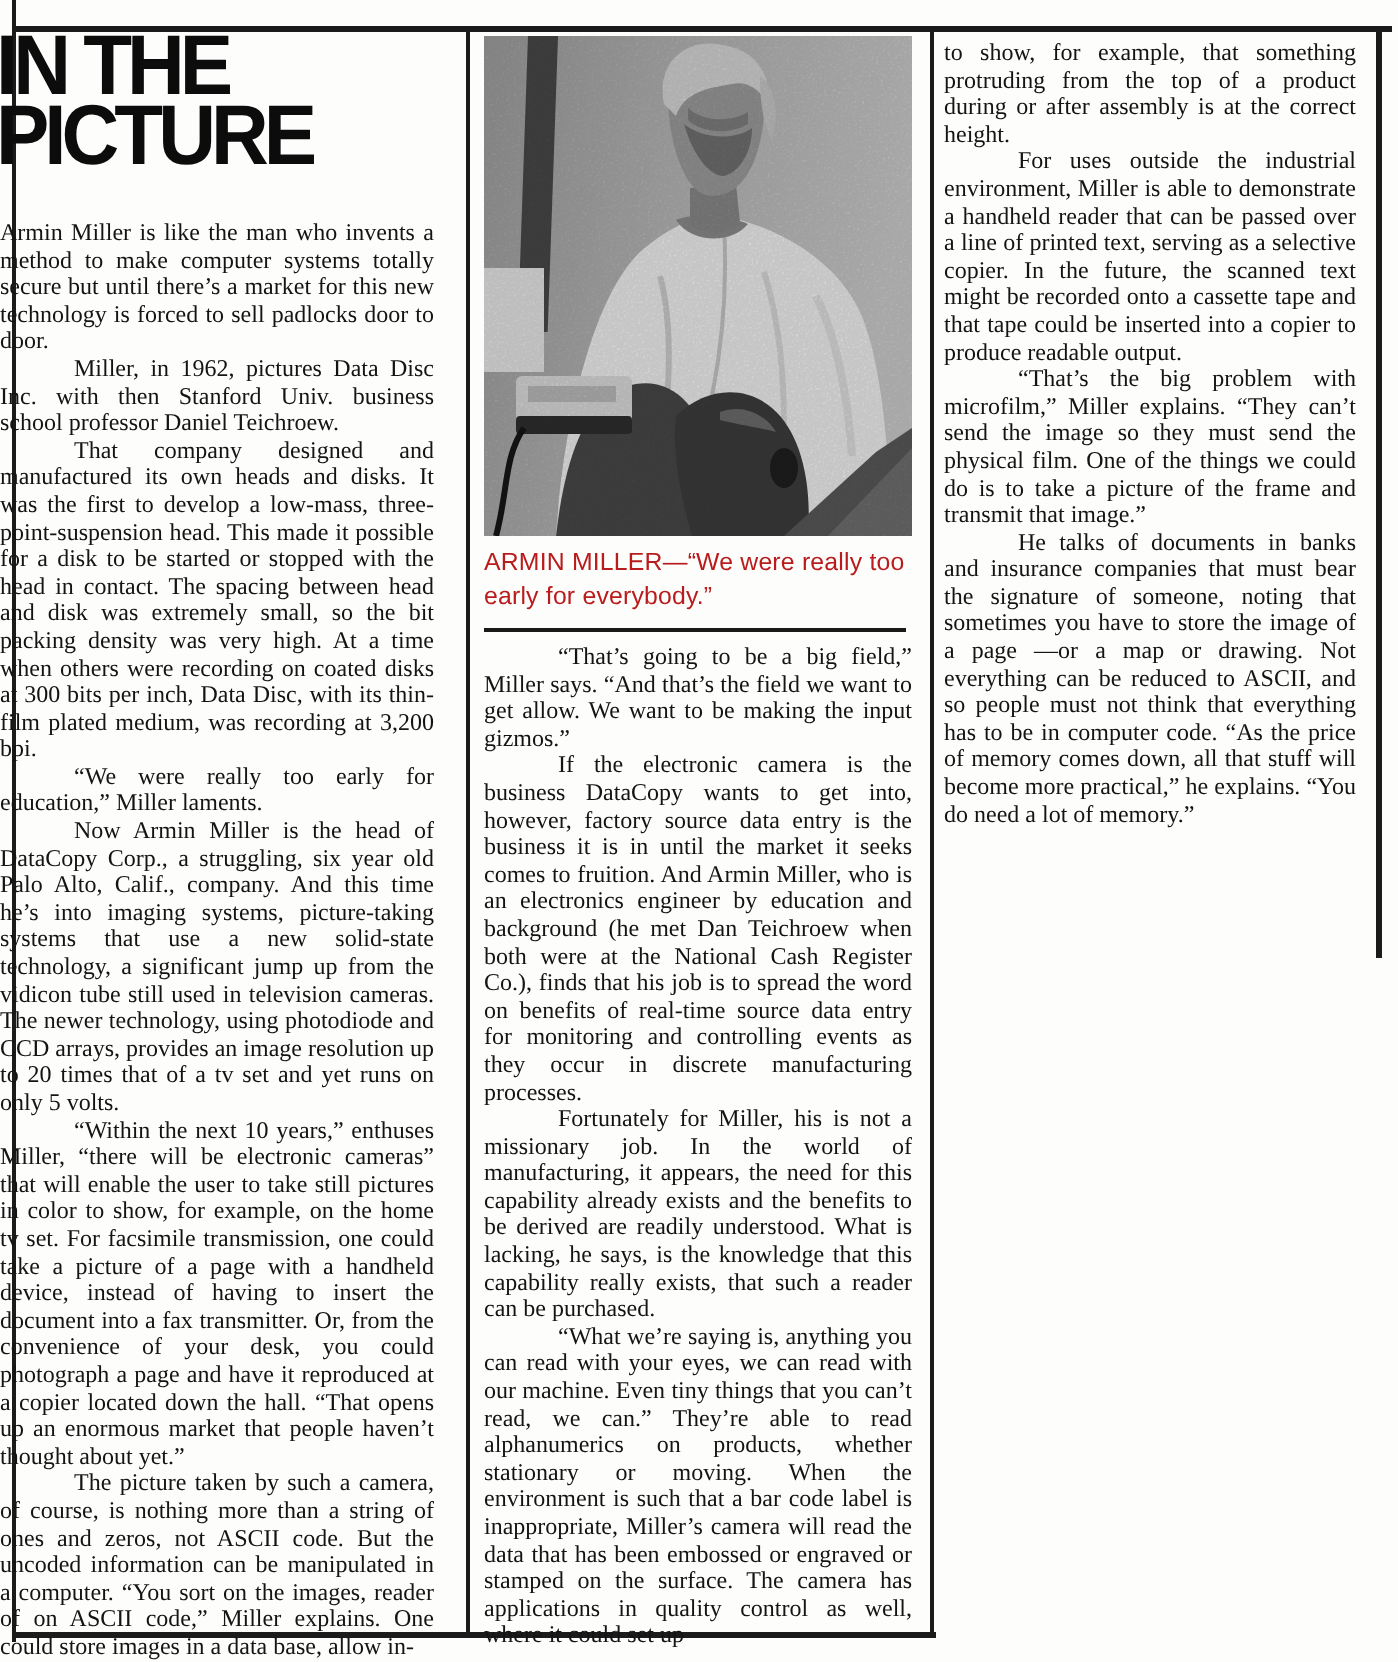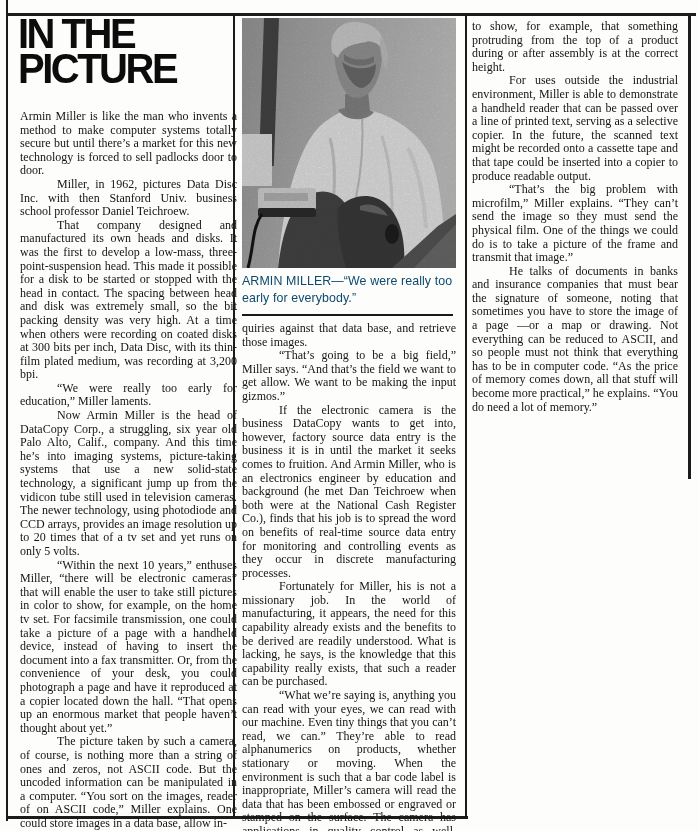--- a/index.html
+++ b/index.html
@@ -11,21 +11,21 @@
   
   .rule { position:absolute; background:#1b1b1b; }
   .rule-top    { left:6px;  top:13px;  width:690px; height:3px; }
   .rule-left   { left:6px;  top:0;     width:2px;   height:821px; }
   .rule-div1   { left:233px;top:13px;  width:2px;   height:806px; }
   .rule-div2   { left:465px;top:13px;  width:2px;   height:806px; }
   .rule-right  { left:688px;top:13px;  width:3px;   height:466px; }
   .rule-bottom { left:6px;  top:816px; width:462px; height:3px; }
 
   .col { position:absolute; top:14px; }
-  .col-left  { left:20px;  width:217px; }
+  .col-left  { left:0;  width:217px; }
   .col-mid   { left:242px; width:214px; }
   .col-right { left:472px; top:20px; width:206px; }
 
   .headline {
     margin:0 0 0 -2px; padding-top:1px;
     font-family:"Liberation Sans", sans-serif;
     font-weight:bold; font-size:40px; line-height:35px;
     letter-spacing:-2.5px; color:#0c0c0c;
   }
   .hl-line { display:block; transform:scaleY(1.06); transform-origin:left top; }
@@ -33,21 +33,21 @@
   .body { font-size:12px; line-height:13.6px; text-align:justify; }
   .col-left .body { margin-top:25px; }
   .body p { margin:0; text-indent:37px; }
   .body p.first, .body p.cont { text-indent:0; }
 
   .photo-fig { margin:0; }
   .photo { width:214px; height:250px; margin-top:4px; line-height:0; }
   .caption {
     font-family:"Liberation Sans", sans-serif;
     font-size:12.4px; line-height:17px; letter-spacing:0.1px;
-    color:#0c4a6e; margin-top:5px;
+    color:#b91c1c; margin-top:5px;
   }
   .caption-rule { width:211px; height:2px; background:#191919; margin:7px 0 6px 0; }
 </style>
 </head>
 <body>
 
 <div class="page">
 
   <div class="rule rule-top"></div>
   <div class="rule rule-left"></div>
@@ -126,21 +126,20 @@
           <path d="M214 196 L214 250 L150 250 L196 208 Z" fill="#585858"></path>
           <path d="M214 206 L214 250 L172 250 Z" fill="#6e6e6e"></path>
 
           <rect width="214" height="250" filter="url(#grain)" opacity="0.16"></rect>
         </svg>
       </div>
       <figcaption class="caption">ARMIN MILLER—“We were really too early for everybody.”</figcaption>
     </figure>
     <div class="caption-rule"></div>
     <div class="body">
-      <p class="cont">quiries against that data base, and retrieve those images.</p>
       <p>“That’s going to be a big field,” Miller says. “And that’s the field we want to get allow. We want to be making the input gizmos.”</p>
       <p>If the electronic camera is the business DataCopy wants to get into, however, factory source data entry is the business it is in until the market it seeks comes to fruition. And Armin Miller, who is an electronics engineer by education and background (he met Dan Teichroew when both were at the National Cash Register Co.), finds that his job is to spread the word on benefits of real-time source data entry for monitoring and controlling events as they occur in discrete manufacturing processes.</p>
       <p>Fortunately for Miller, his is not a missionary job. In the world of manufacturing, it appears, the need for this capability already exists and the benefits to be derived are readily understood. What is lacking, he says, is the knowledge that this capability really exists, that such a reader can be purchased.</p>
       <p>“What we’re saying is, anything you can read with your eyes, we can read with our machine. Even tiny things that you can’t read, we can.” They’re able to read alphanumerics on products, whether stationary or moving. When the environment is such that a bar code label is inappropriate, Miller’s camera will read the data that has been embossed or engraved or stamped on the surface. The camera has applications in quality control as well, where it could set up</p>
     </div>
   </section>
 
   <section class="col col-right">
     <div class="body">
       <p class="cont">to show, for example, that something protruding from the top of a product during or after assembly is at the correct height.</p>

